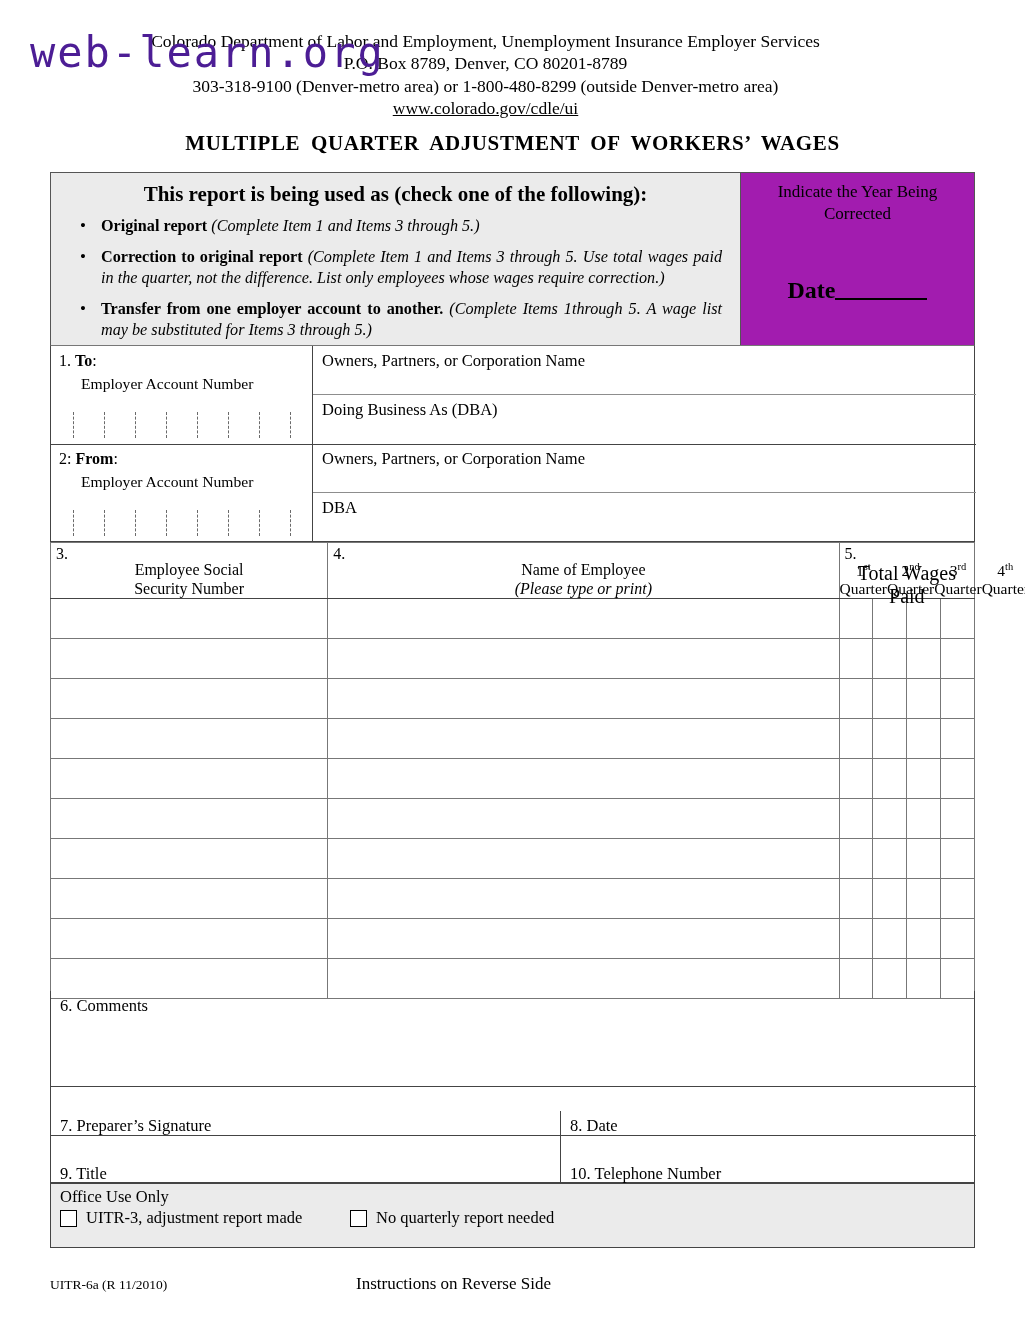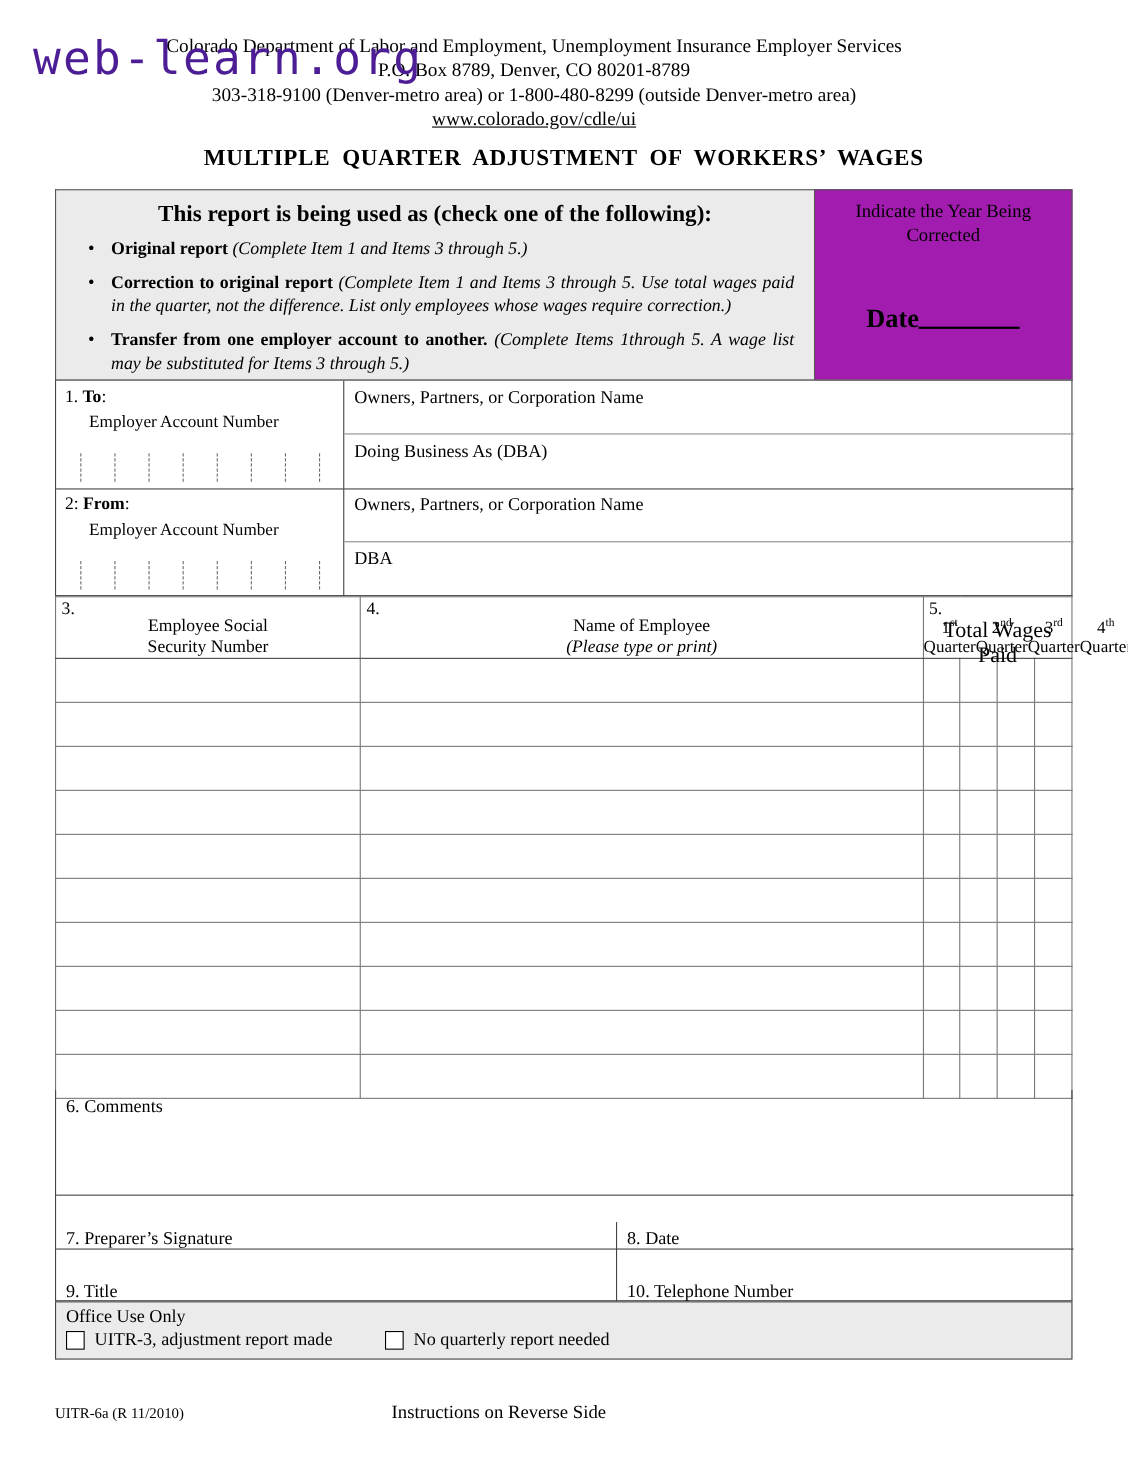--- a/index.html
+++ b/index.html
@@ -261,21 +261,21 @@
     padding: 5px 0 0 9px;
     font-size: 16.5px;
     margin-top: 24px;
   }
   .sig-left  { left: 0; width: 510px; border-right: 1.6px solid #444; }
   .sig-right { left: 510px; width: 415px; }
 
   
   #office-panel {
     left: 50px; top: 1183px;
-    width: 925px; height: 53px;
+    width: 925px; height: 65px;
     background: #ebebeb;
     border: 1.6px solid #444;
     box-sizing: border-box;
     padding: 3px 0 0 9px;
     font-size: 16.5px;
   }
   #office-options {
     position: absolute;
     left: 9px; right: 9px; top: 24px;
     display: flex;

